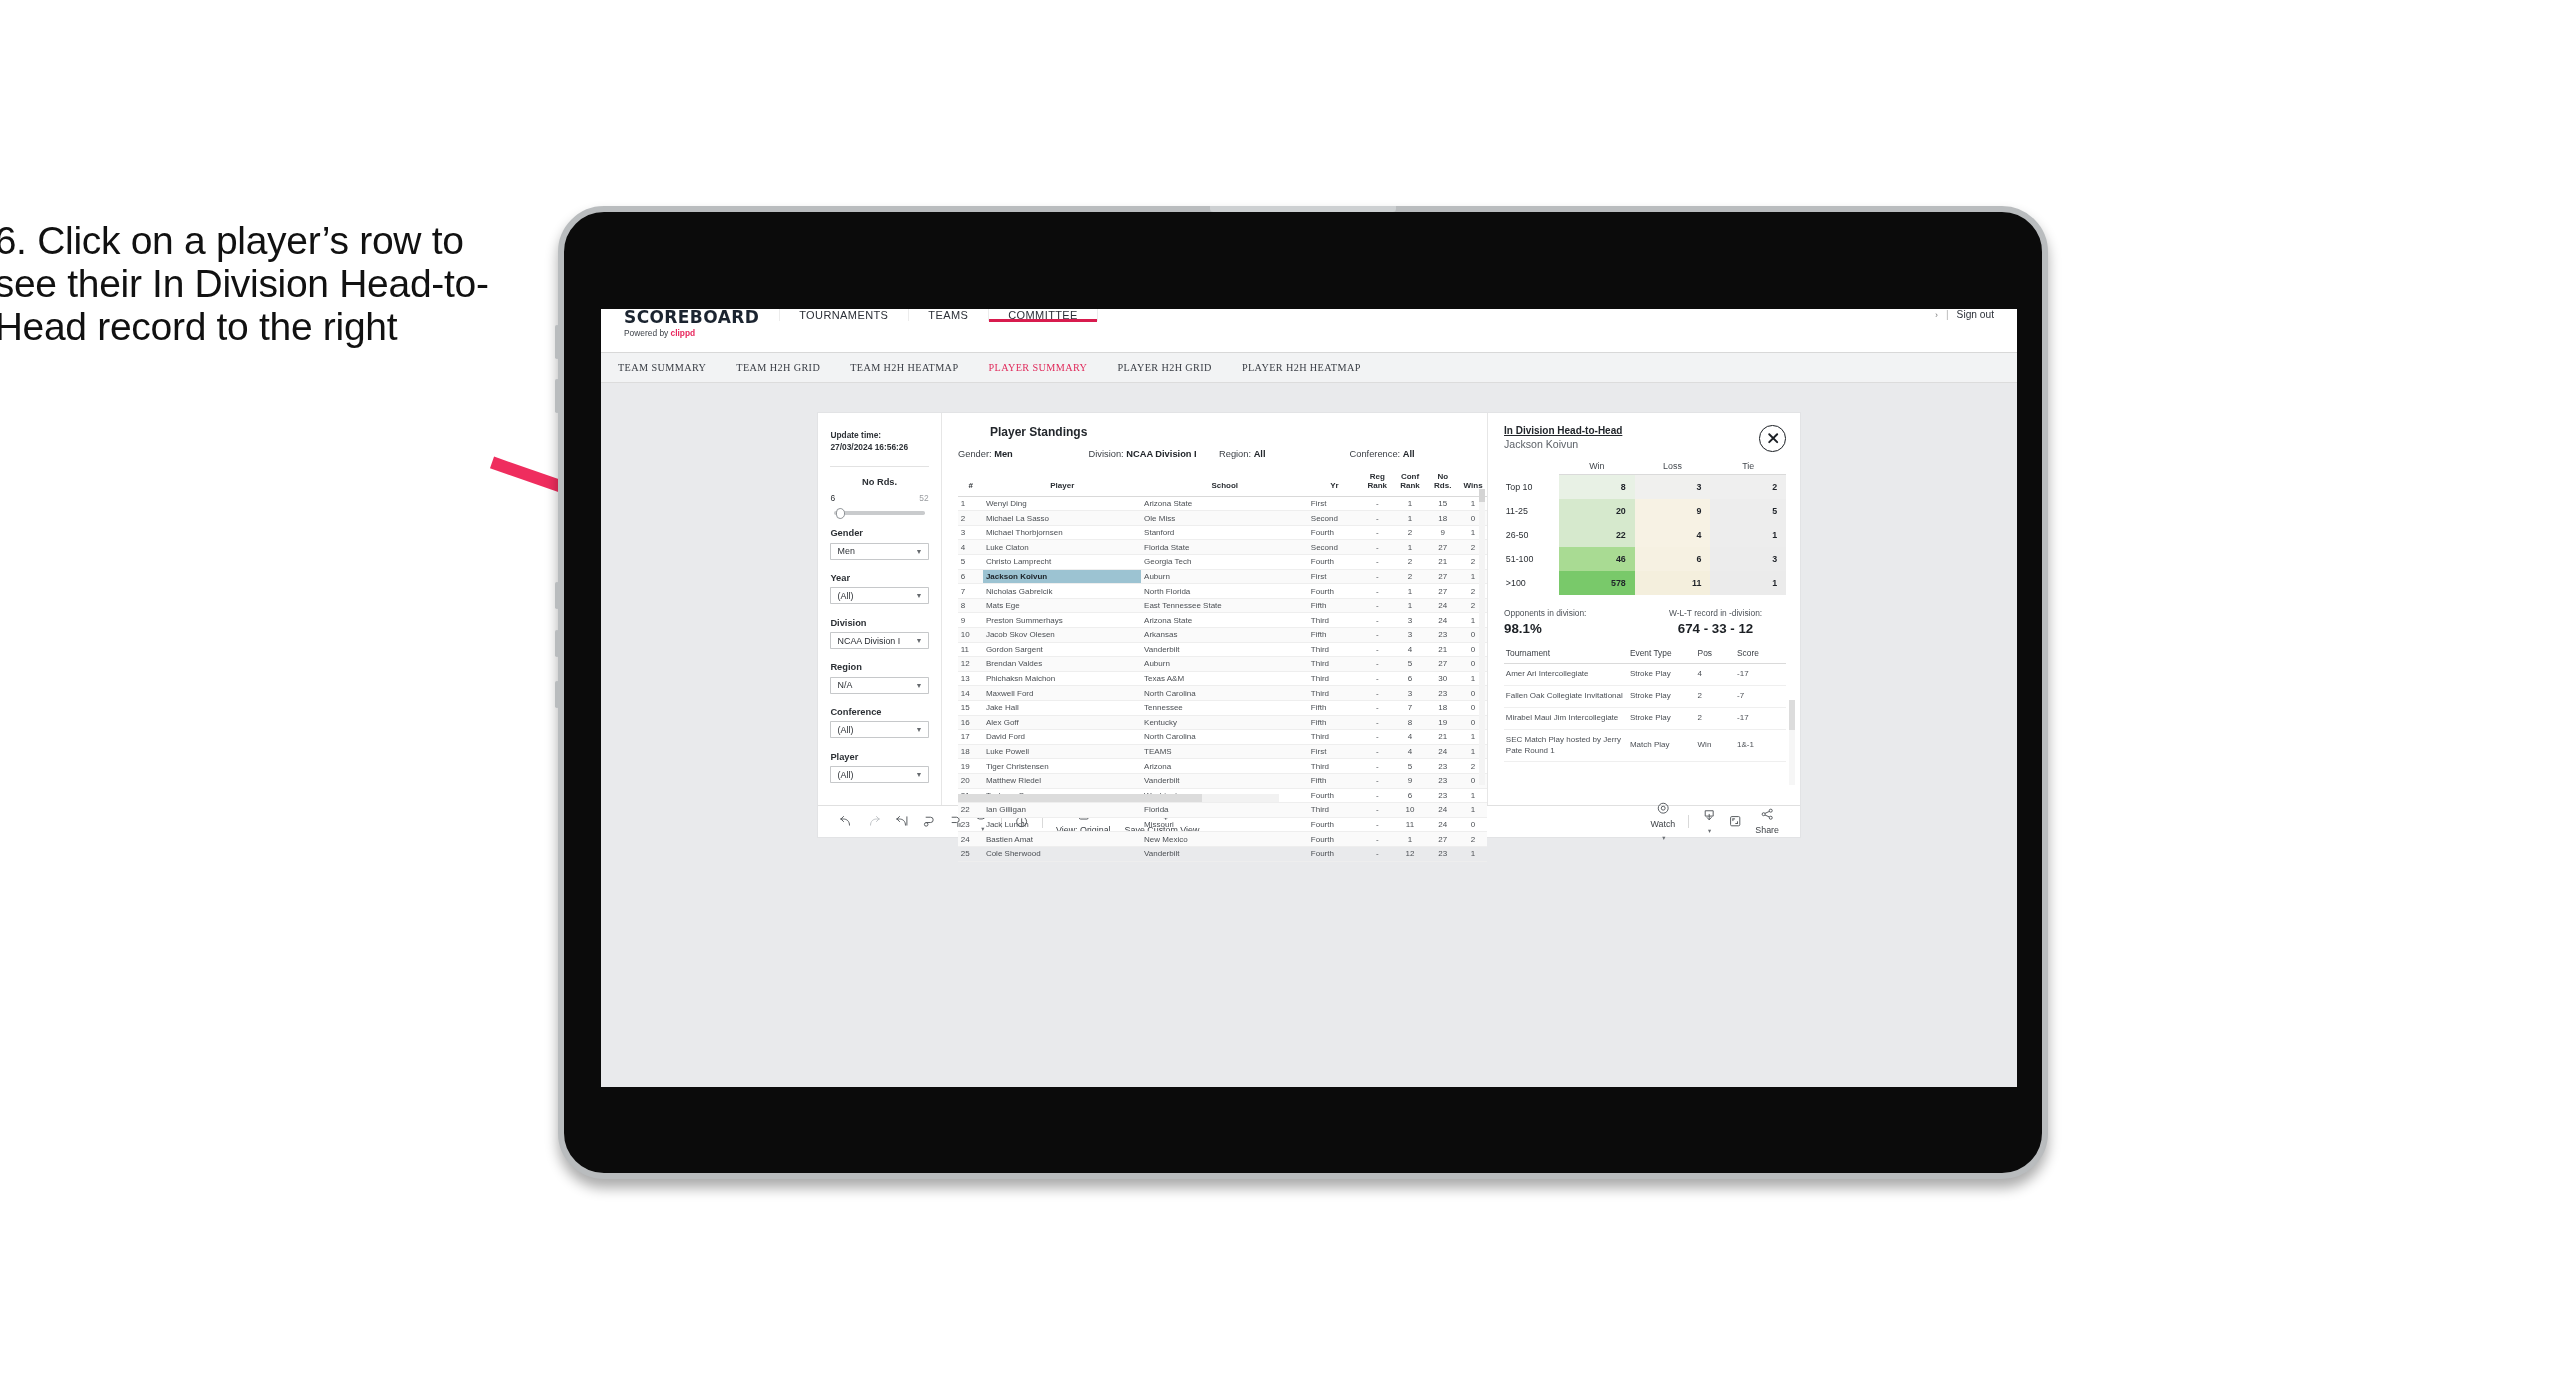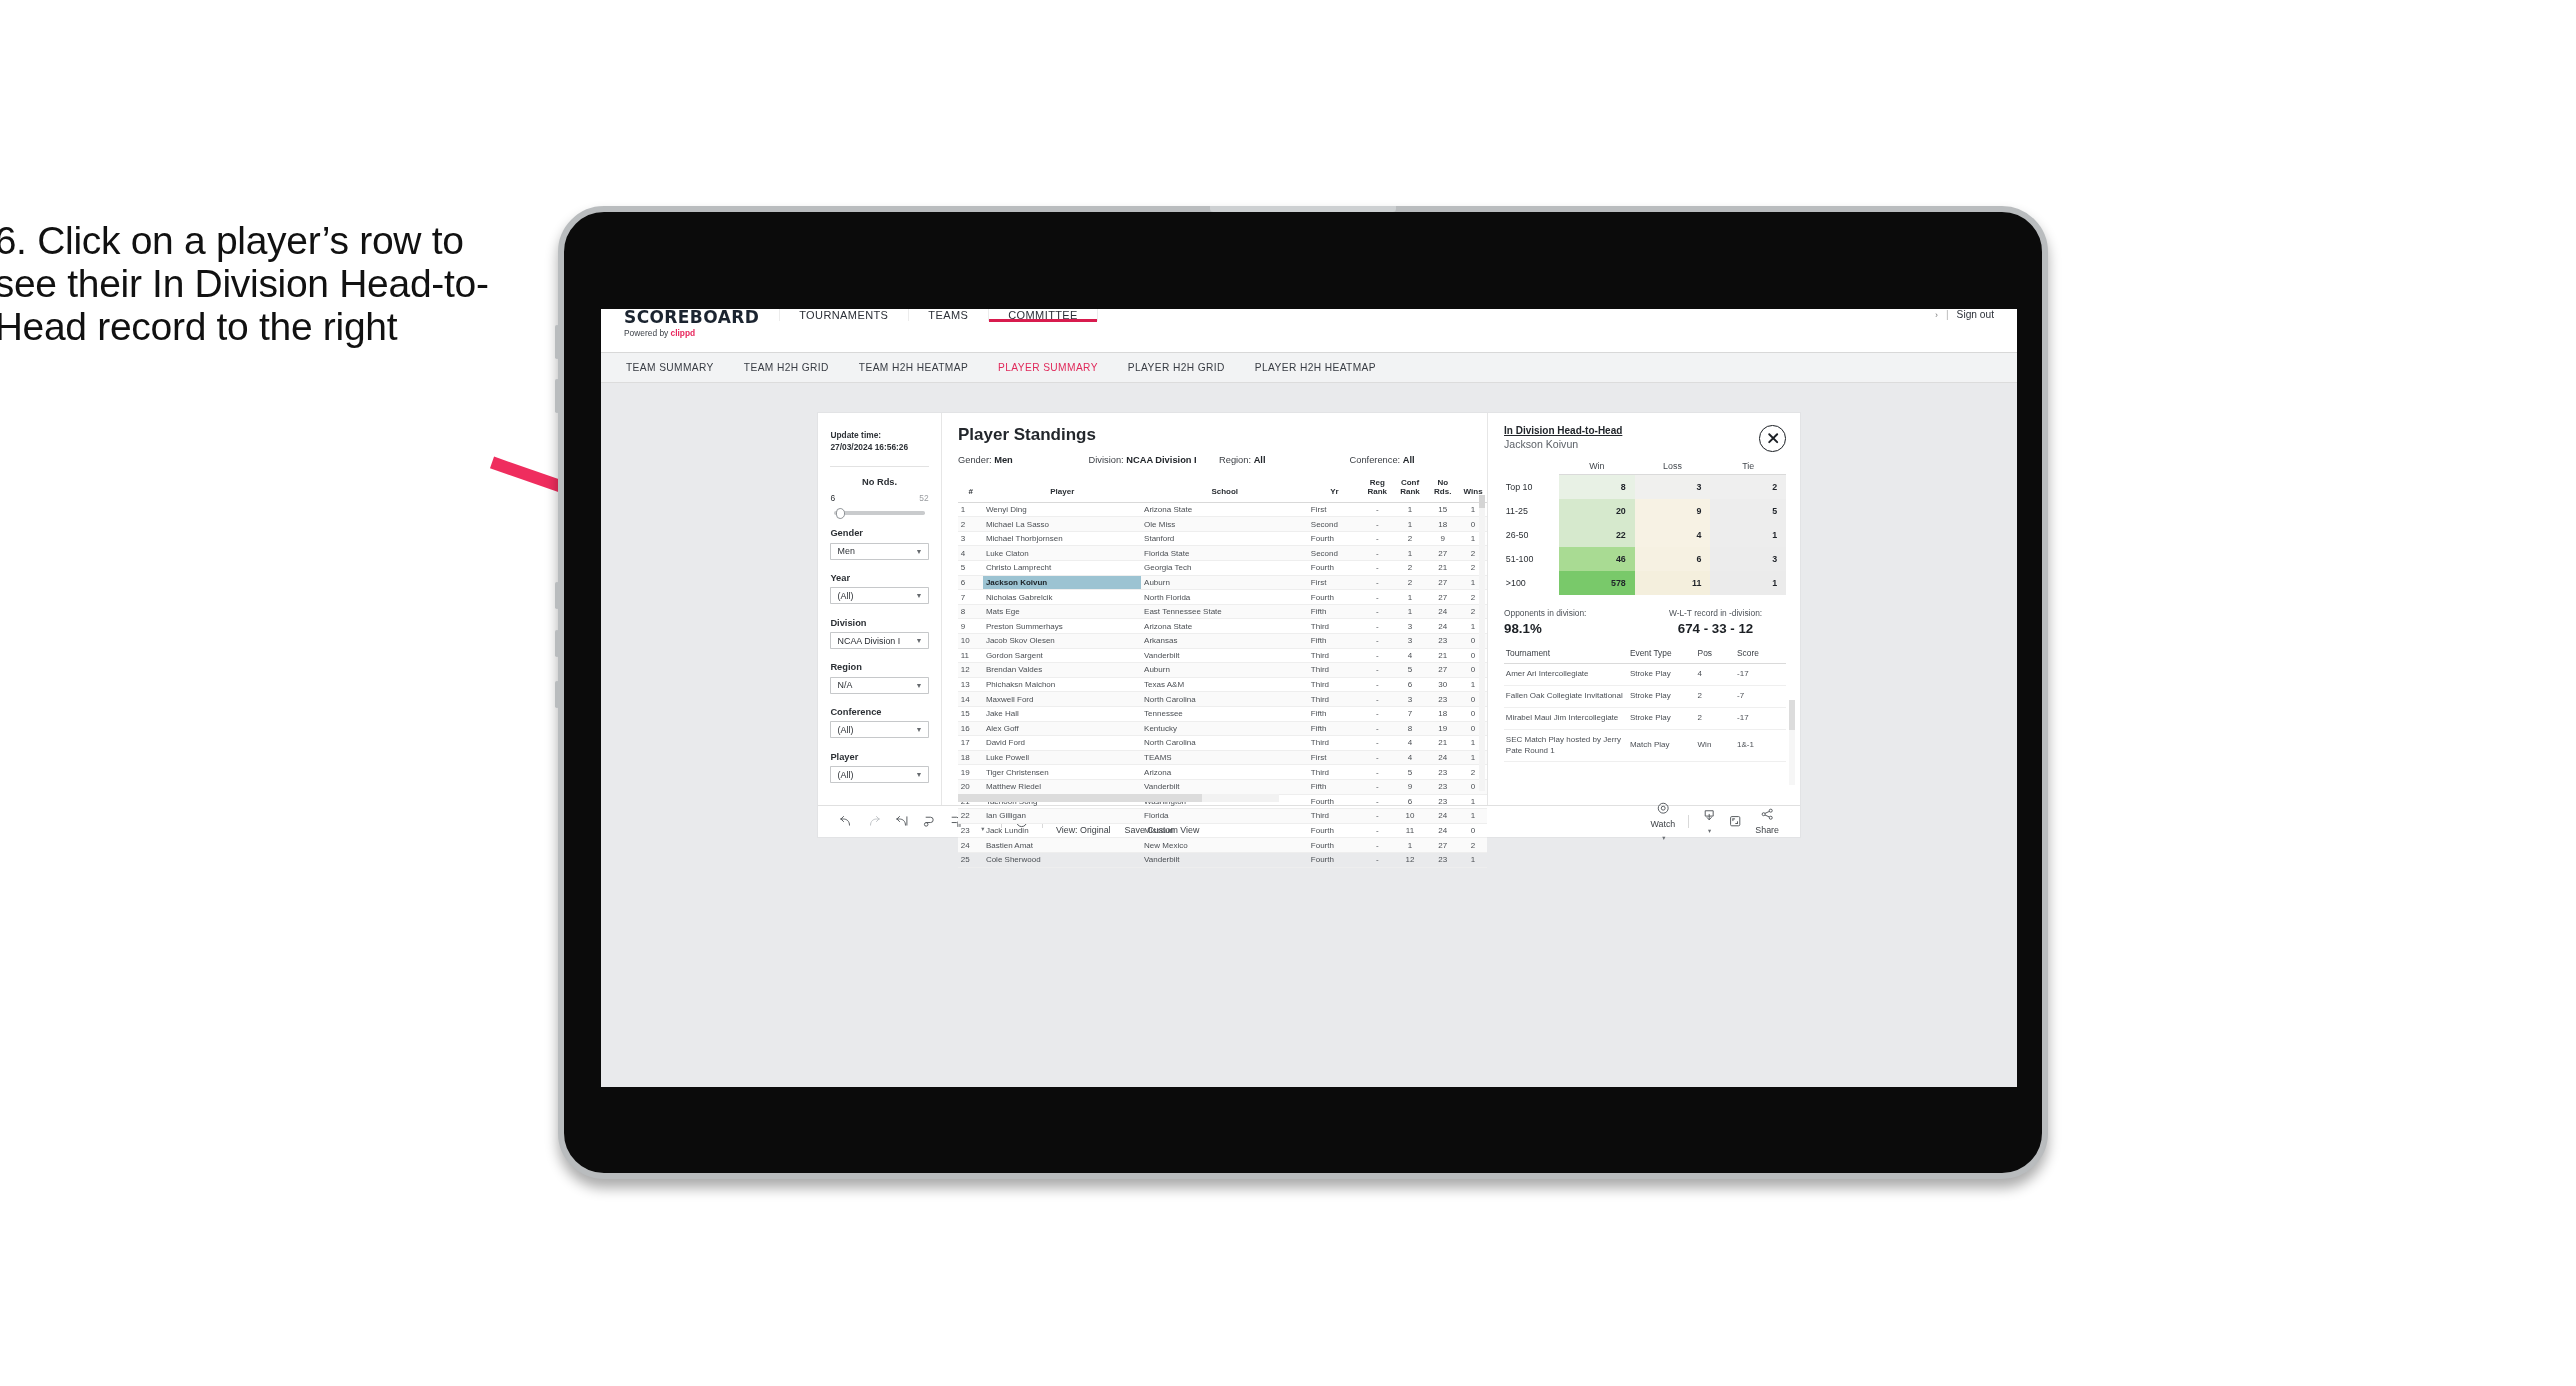--- a/index.html
+++ b/index.html
@@ -84,21 +84,21 @@
   .header-right {
     margin-left:auto; display:flex; align-items:center; gap:8px;
     padding-right: 23px; font-size: 10.2px; color:#2c3038;
   }
   .header-right .sep { color:#b6b6b6; }
   .chev { color:#7b7b7b; font-size:8.9px; }
 
   
   .subnav {
     height: 30px; background:#f2f3f4; display:flex; align-items:center;
-    padding-left: 10px; border-bottom:0.9px solid #dcdcdc; gap: 0;
+    padding-left: 2px; border-bottom:0.9px solid #dcdcdc; gap: 0; font-family: Liberation Serif, serif;
   }
   .subnav-item {
     padding: 0 15px; font-size: 10.2px; color:#383c43; letter-spacing:0.4px; cursor:pointer;
   }
   .subnav-item.active { color:#e02a5b; }
 
   
   .dash-body { padding: 30px 0 0 0; display:flex; justify-content:center; }
   .viz {
     width: 982px; background:#ffffff; display:flex; flex-direction:column;
@@ -128,21 +128,21 @@
   .f-select {
     height: 17px; border:0.9px solid #c6c8ca; background:#fff; border-radius:0.9px;
     display:flex; align-items:center; justify-content:space-between;
     padding: 0 5.3px 0 6.2px; font-size:8.9px; color:#2b2f34; cursor:pointer;
   }
   .f-select .caret { font-size:7px; color:#666a6e; }
 
   
   .center { flex: 1 1 auto; min-width:0; padding: 12.4px 0 0 16px; position:relative;
             border-right:0.9px solid #e6e6e6; }
-  .ps-title { font-size: 17px; font-weight:700; color:#23272c; margin-bottom: 9.7px; }
+  .ps-title { font-size: 12px; font-weight:700; color:#23272c; margin-bottom: 9.7px; margin-left: 32px; }
   .ps-filters { display:flex; font-size:9.3px; color:#3a3e44; margin-bottom: 10.6px; padding-right:7px;}
   .ps-filters .f { flex: 1 1 0; }
   .ps-filters .f b { font-weight:700; color:#22262b; }
 
   .tbl-wrap { position:relative; }
   table.standings { width: 100%; border-collapse: collapse; table-layout:fixed; }
   table.standings th {
     font-size: 8px; color:#2b2f34; font-weight:700; text-align:center;
     padding: 2.7px 2.7px 5.3px 2.7px; border-bottom:0.9px solid #d9d9d9; vertical-align:bottom;
   }

